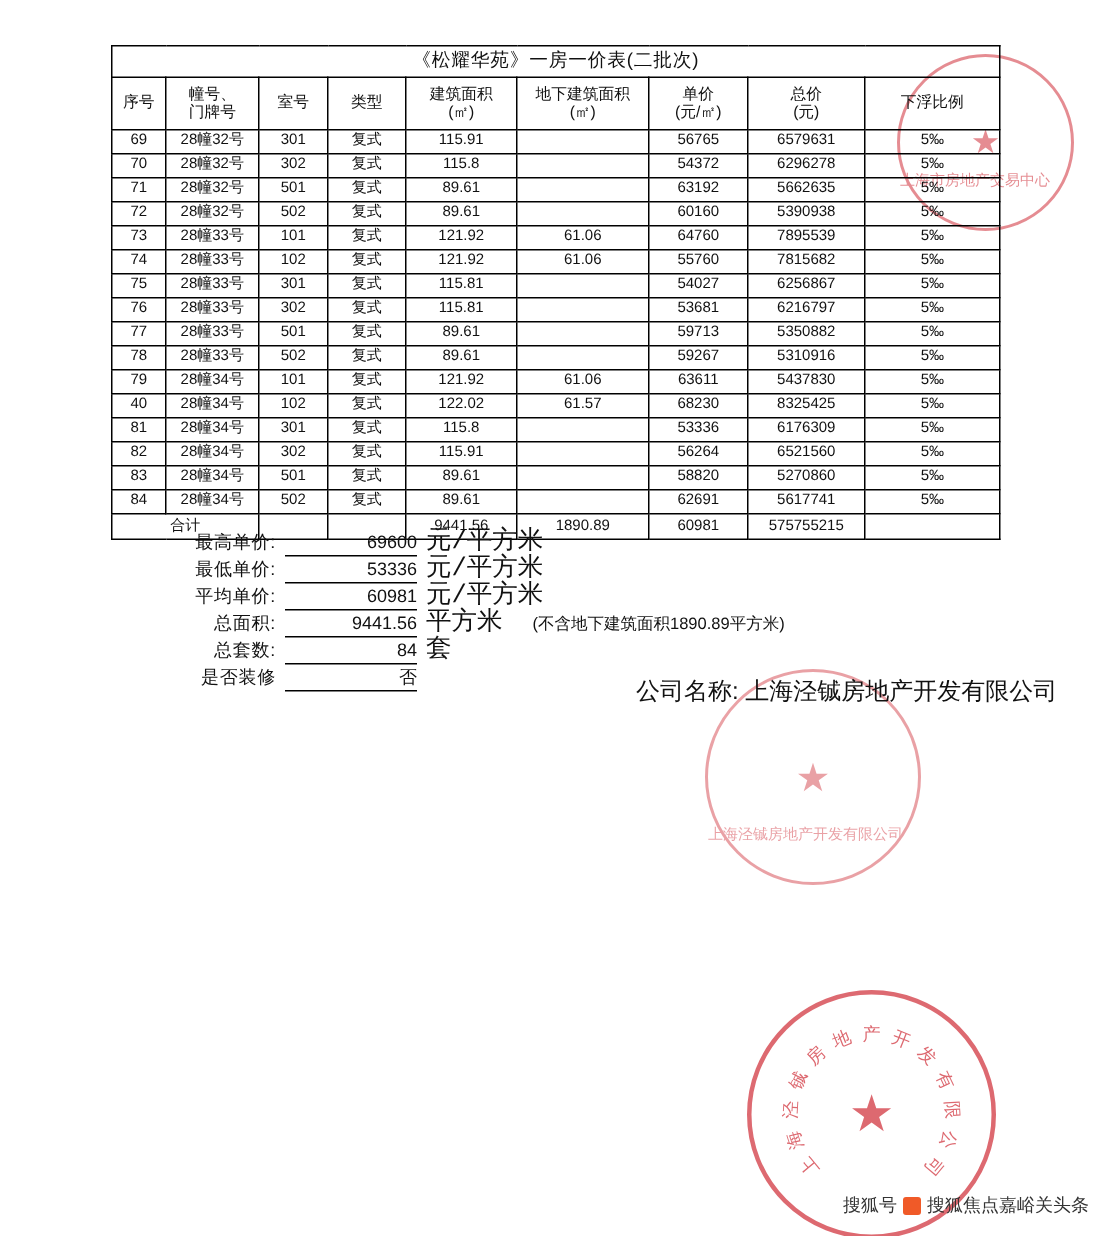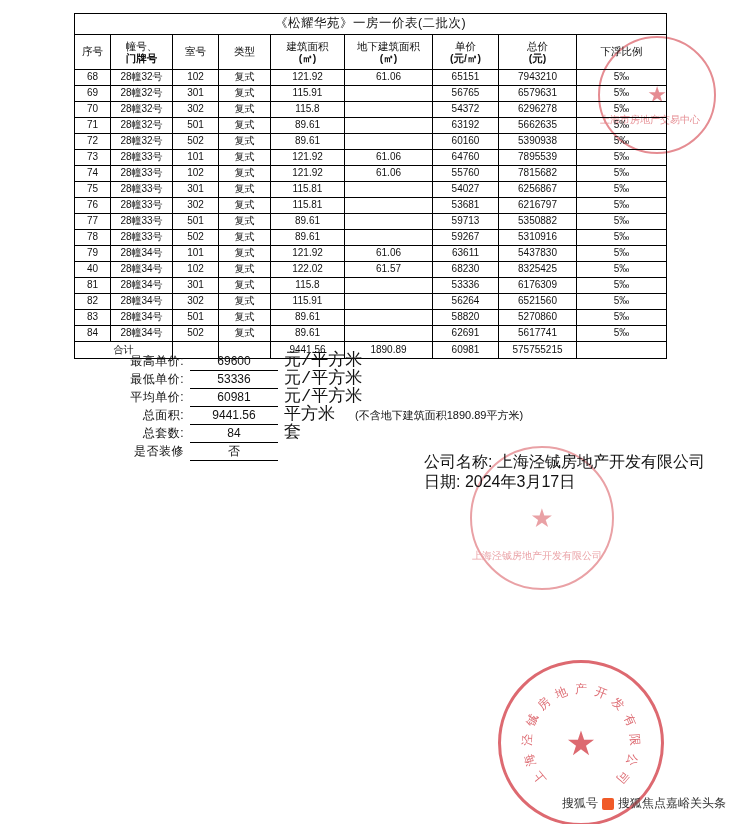--- a/index.html
+++ b/index.html
@@ -19,21 +19,21 @@
   .page {
     position: relative;
     width: 740px;
     height: 824px;
   }
 
   
   .table-wrap {
     position: absolute;
     left: 74px;
-    top: 13px;
+    top: 30px;
     width: 592px;
   }
 
   table.price-table {
     border-collapse: collapse;
     width: 592px;
     table-layout: fixed;
     font-size: 10px;
   }
   table.price-table td,
@@ -51,21 +51,21 @@
     font-size: 12.5px;
     font-weight: bold;
     letter-spacing: 0.5px;
   }
   .head-row td {
     height: 34px !important;
     font-size: 10.5px;
     font-weight: bold;
   }
   .head-row td div.l1 { line-height: 1.15; }
-  .head-row td div.l2 { line-height: 1.15; font-weight: bold; }
+  .head-row td div.l2 { line-height: 1.15; }
   .sum-row td {
     height: 16px !important;
     font-size: 10px;
   }
   .col-seq   { width: 36px; }
   .col-bldg  { width: 62px; }
   .col-room  { width: 46px; }
   .col-type  { width: 52px; }
   .col-area  { width: 74px; }
   .col-uarea { width: 88px; }
@@ -88,21 +88,21 @@
     white-space: nowrap;
   }
   .summary .lbl {
     width: 74px;
     text-align: right;
     letter-spacing: 0.5px;
   }
   .summary .val {
     display: inline-block;
     min-width: 88px;
-    text-align: center;
+    text-align: right;
     border-bottom: 1px solid #000;
     margin: 0 6px;
     font-size: 12px;
   }
   .summary .unit {
     font-size: 17px;
     font-family: Liberation Mono, monospace;
   }
   .summary .note {
     margin-left: 20px;
@@ -254,31 +254,20 @@
           </td>
           <td>
             <div class="l1">总价</div>
             <div class="l2">(元)</div>
           </td>
           <td>下浮比例</td>
         </tr>
       </tbody>
       <tbody id="rows-body">
           <tr>
-            <td>68</td>
-            <td>28幢32号</td>
-            <td>102</td>
-            <td>复式</td>
-            <td>121.92</td>
-            <td>61.06</td>
-            <td>65151</td>
-            <td>7943210</td>
-            <td>5‰</td>
-          </tr>
-          <tr>
             <td>69</td>
             <td>28幢32号</td>
             <td>301</td>
             <td>复式</td>
             <td>115.91</td>
             <td></td>
             <td>56765</td>
             <td>6579631</td>
             <td>5‰</td>
           </tr>
@@ -498,24 +487,20 @@
 
   <div class="stamp mid">
     <div class="stamp-star">★</div>
     <div class="stamp-bottom">上海泾铖房地产开发有限公司</div>
   </div>
 
   <div class="company">
     <div>
       <span>公司名称:</span>
       <span>上海泾铖房地产开发有限公司</span>
-    </div>
-    <div>
-      <span>日期:</span>
-      <span>2024年3月17日</span>
     </div>
   </div>
 
   <div class="stamp big">
     <div class="stamp-star">★</div>
     <div class="stamp-text" id="big-stamp-text">
         <span style="transform: rotate(-130deg) translate(-50%, -62px) rotate(0deg);">上</span>
         <span style="transform: rotate(-108.333deg) translate(-50%, -62px) rotate(0deg);">海</span>
         <span style="transform: rotate(-86.6667deg) translate(-50%, -62px) rotate(0deg);">泾</span>
         <span style="transform: rotate(-65deg) translate(-50%, -62px) rotate(0deg);">铖</span>

